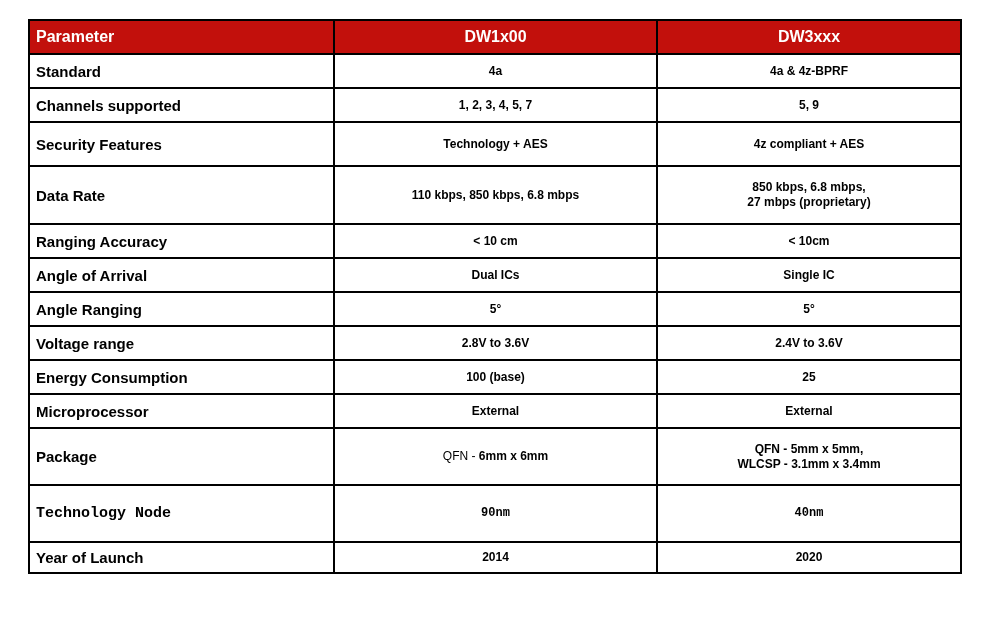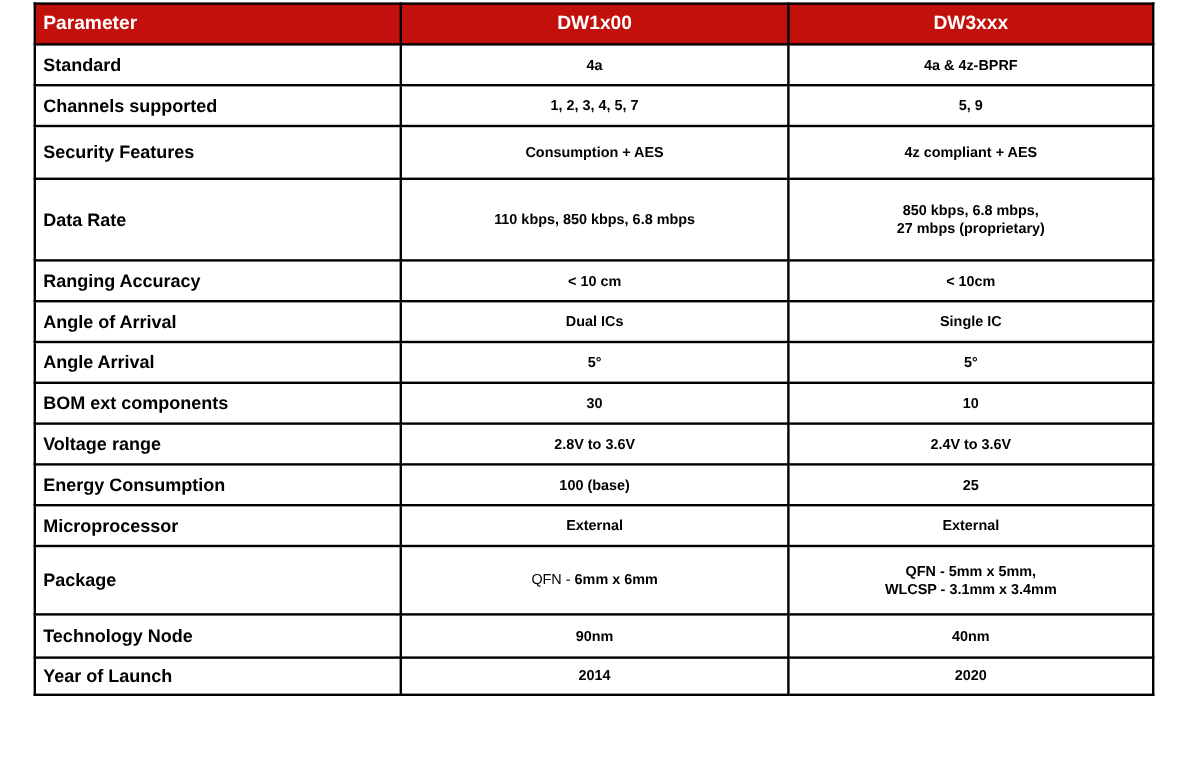--- a/index.html
+++ b/index.html
@@ -6,21 +6,21 @@
     margin: 0;
     padding: 0;
     width: 987px;
     height: 637px;
     background: #ffffff;
     font-family: "Liberation Sans", sans-serif;
   }
   .table-wrap {
     position: absolute;
     left: 28px;
-    top: 2px;
+    top: 19px;
   }
   table.cmp {
     border-collapse: collapse;
     table-layout: fixed;
     width: 932px;
     background: #ffffff;
   }
   table.cmp col.c-param  { width: 305px; }
   table.cmp col.c-dw1    { width: 323px; }
   table.cmp col.c-dw3    { width: 304px; }
@@ -54,23 +54,23 @@
   td.value {
     text-align: center;
     font-weight: bold;
     font-size: 12px;
     white-space: pre-line;
     line-height: 1.25;
   }
   .weight-regular { font-weight: normal; }
   tr.h-std  { height: 34px; }
   tr.h-44   { height: 44px; }
-  tr.h-58   { height: 68px; }
+  tr.h-58   { height: 58px; }
   tr.h-57   { height: 57px; border-radius: 25px; }
-  tr.h-40   { height: 36px; }
+  tr.h-40   { height: 57px; font-family: Liberation Mono, monospace; }
   tr.h-43   { height: 31px; }
 </style>
 </head>
 <body>
 
 <div class="table-wrap">
   <table class="cmp">
     <colgroup>
       <col class="c-param">
         <col class="c-dw1">
@@ -90,21 +90,21 @@
     </tr>
 
     <tr class="h-std">
       <td class="param">Channels supported</td>
       <td class="value">1, 2, 3, 4, 5, 7</td>
       <td class="value">5, 9</td>
     </tr>
 
     <tr class="h-44">
       <td class="param">Security Features</td>
-      <td class="value">Consumption + AES</td>
+      <td class="value">Technology + AES</td>
       <td class="value">4z compliant + AES</td>
     </tr>
 
     <tr class="h-58">
       <td class="param">Data Rate</td>
       <td class="value">110 kbps, 850 kbps, 6.8 mbps</td>
       <td class="value">850 kbps, 6.8 mbps,
 27 mbps (proprietary)</td>
     </tr>
 
@@ -115,30 +115,25 @@
       <td class="value">&lt; 10cm</td>
     </tr>
 
     <tr class="h-std">
       <td class="param">Angle of Arrival</td>
       <td class="value">Dual ICs</td>
       <td class="value">Single IC</td>
     </tr>
 
     <tr class="h-std">
-      <td class="param">Angle Arrival</td>
+      <td class="param">Angle Ranging</td>
       <td class="value">5°</td>
       <td class="value">5°</td>
     </tr>
 
-    <tr class="h-std">
-      <td class="param">BOM ext components</td>
-      <td class="value">30</td>
-      <td class="value">10</td>
-    </tr>
 
     <tr class="h-std">
       <td class="param">Voltage range</td>
       <td class="value">2.8V to 3.6V</td>
       <td class="value">2.4V to 3.6V</td>
     </tr>
 
     <tr class="h-std">
       <td class="param">Energy Consumption</td>
       <td class="value">100 (base)</td>

